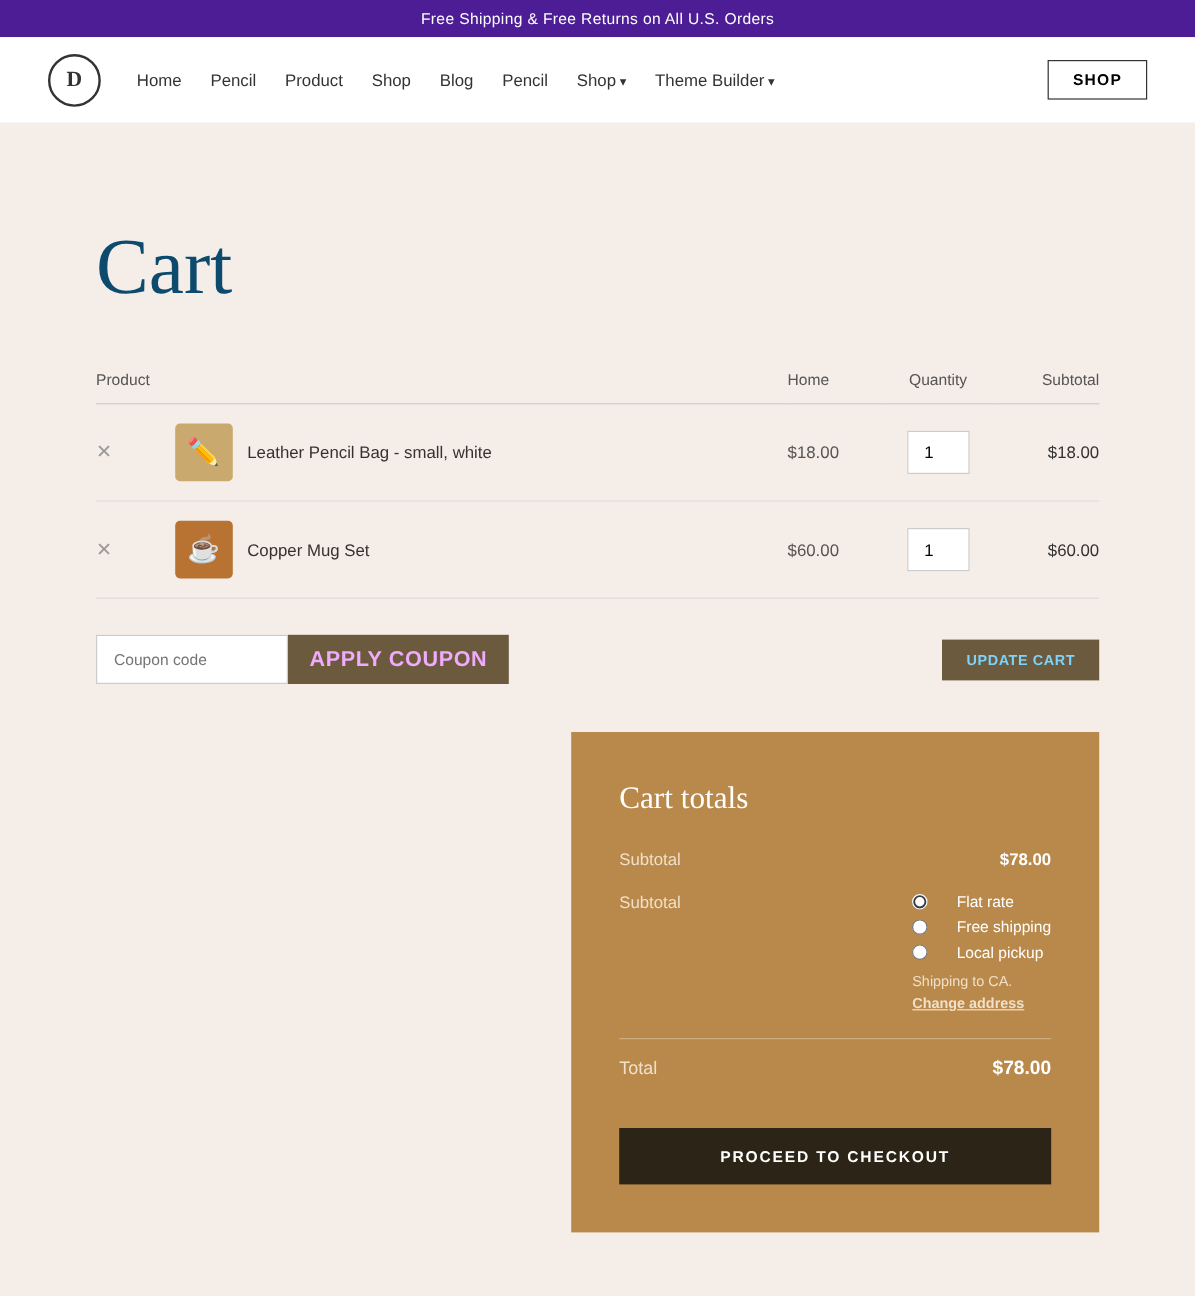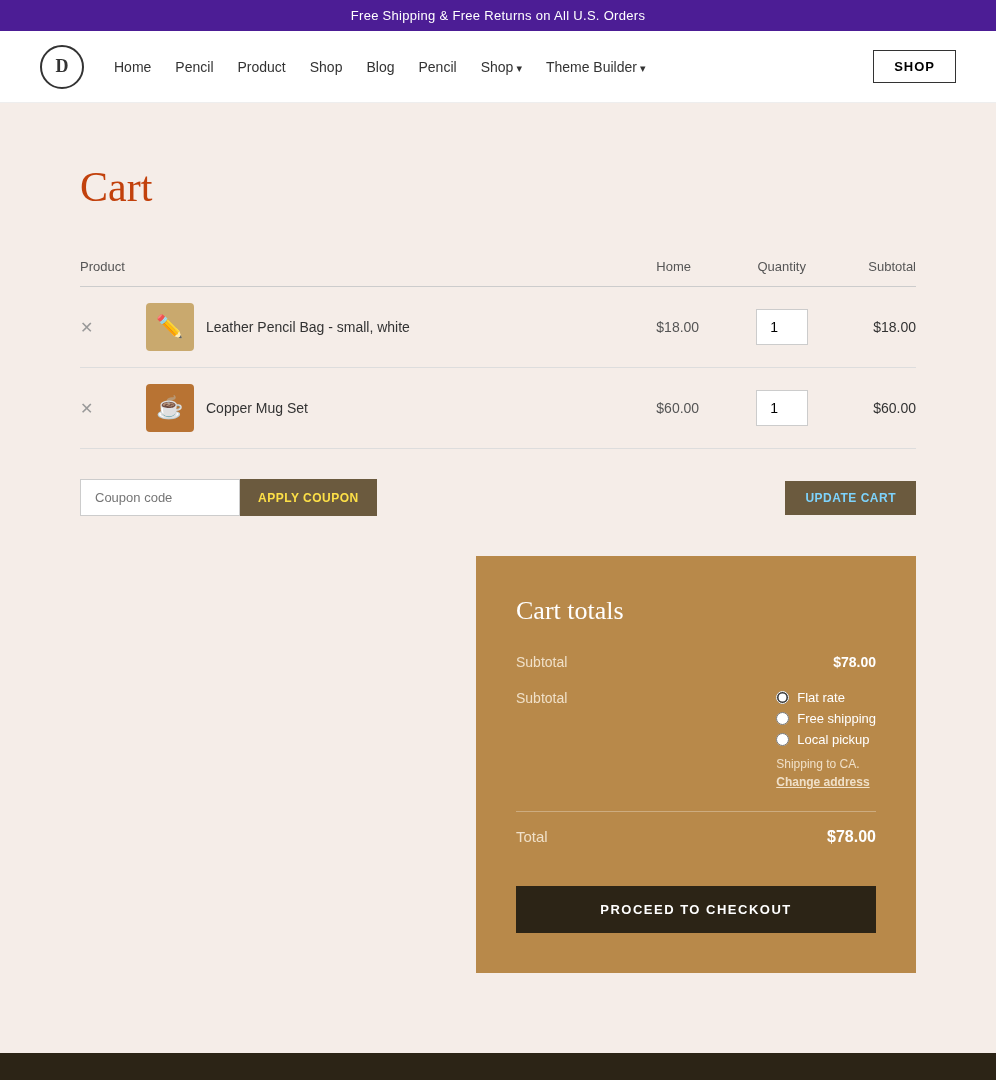--- a/index.html
+++ b/index.html
@@ -63,25 +63,26 @@
       cursor: pointer;
     }
 
     
     .main {
       background: #f5ede8;
       padding: 60px 80px 80px;
       min-height: 700px;
     }
     .page-title {
-      font-size: 42px;
+      font-size: 66px;
       font-weight: normal;
       font-family: Georgia, serif;
-      color: #c2410c;
+      color: #0c4a6e;
       margin-bottom: 40px;
+      margin-top: 22px;
     }
 
     
     .cart-table {
       width: 100%;
       border-collapse: collapse;
       margin-bottom: 30px;
     }
     .cart-table th {
       font-family: Arial, sans-serif;
@@ -144,24 +145,24 @@
       padding: 10px 14px;
       font-size: 13px;
       font-family: Arial, sans-serif;
       width: 160px;
       background: #fff;
       color: #ec4899;
       outline: none;
     }
     .apply-coupon-btn {
       background: #6b5a3e;
-      color: #fde047;
+      color: #f0abfc;
       border: none;
       padding: 10px 18px;
-      font-size: 12px;
+      font-size: 18px;
       font-family: Arial, sans-serif;
       font-weight: bold;
       letter-spacing: 0.5px;
       cursor: pointer;
     }
     .update-cart-btn {
       background: #6b5a3e;
       color: #7dd3fc;
       border: none;
       padding: 10px 20px;
@@ -200,21 +201,21 @@
     .totals-row .label { color: #f0e0c8; }
     .totals-row .value { color: #fff; font-weight: bold; }
     .shipping-options {
       display: flex;
       flex-direction: column;
       gap: 6px;
     }
     .shipping-option {
       display: flex;
       align-items: center;
-      gap: 8px;
+      gap: 24px;
       font-family: Arial, sans-serif;
       font-size: 13px;
       color: #fff;
     }
     .shipping-option input[type="radio"] {
       accent-color: #fff;
     }
     .shipping-note {
       margin-top: 8px;
       font-size: 12px;

